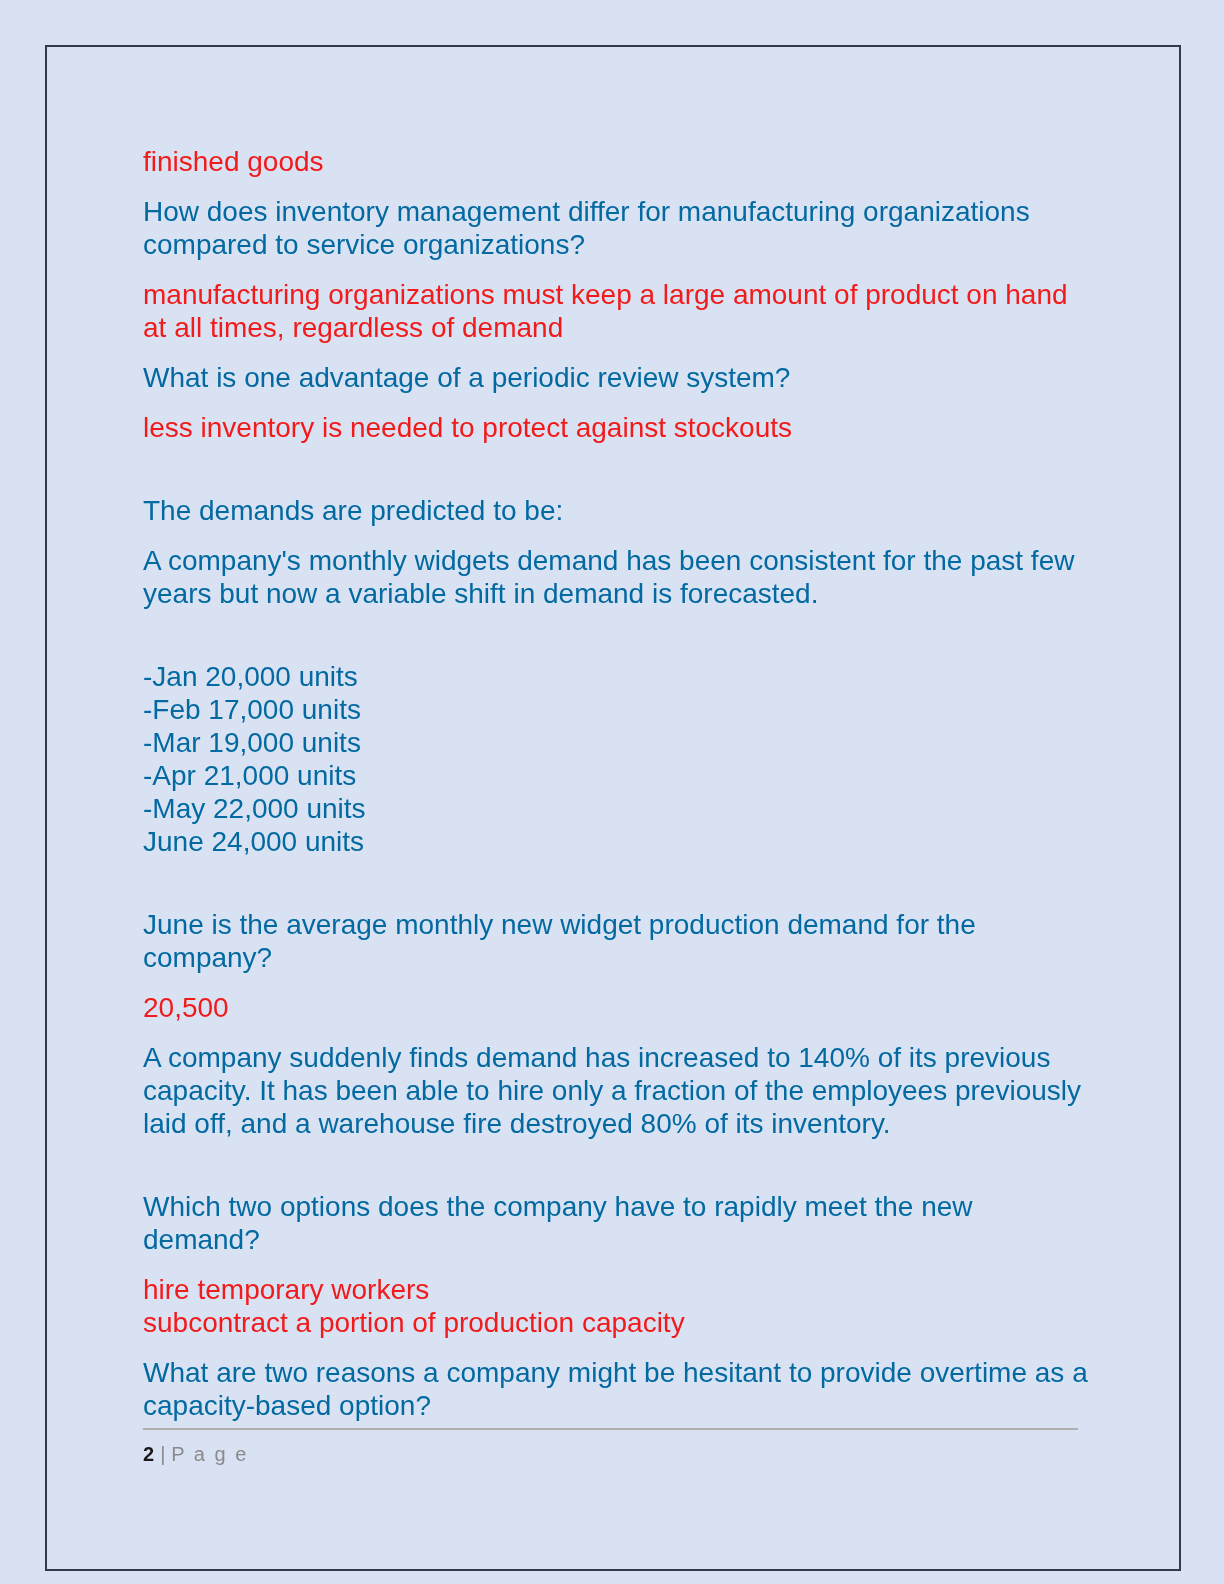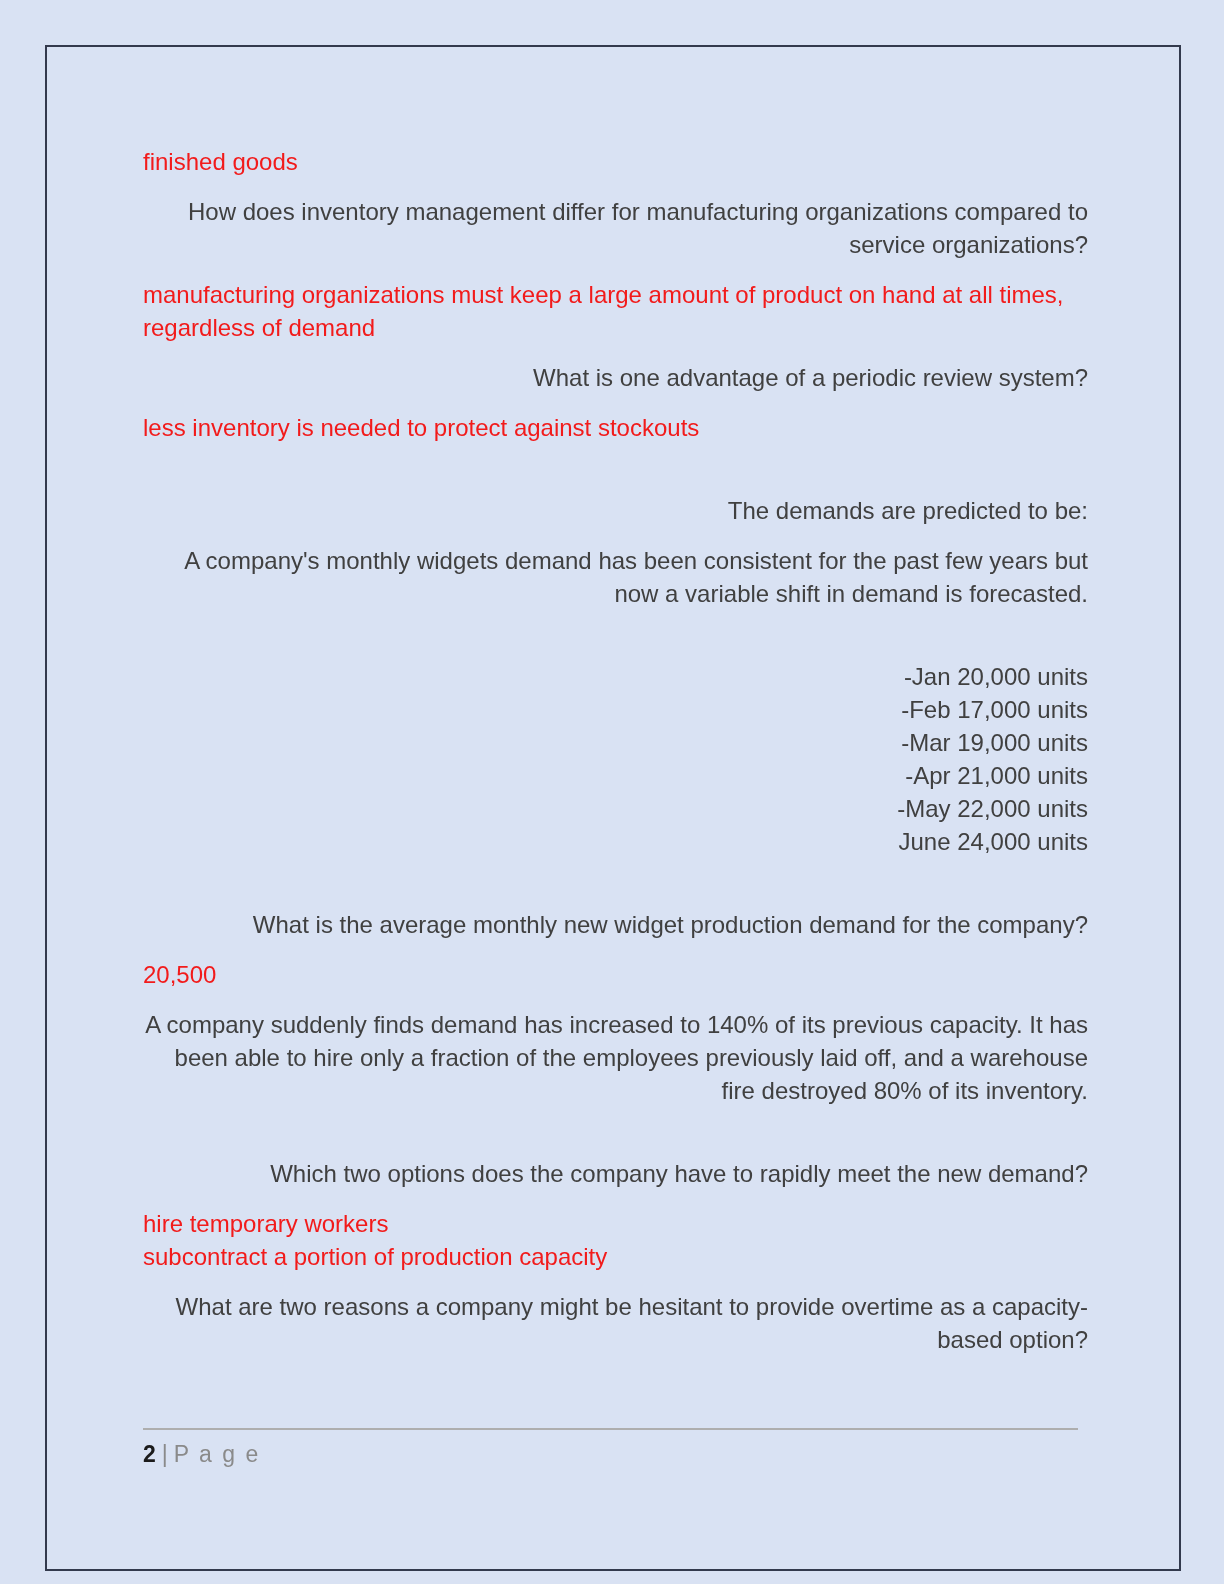--- a/index.html
+++ b/index.html
@@ -23,42 +23,42 @@
     border: 2px solid #333a4d;
     pointer-events: none;
   }
   .content {
     position: absolute;
     left: 143px;
     top: 145px;
     width: 945px;
   }
   .content p, .content .block {
-    font-size: 24px;
+    font-size: 28px;
     line-height: 33px;
     margin: 0 0 17px 0;
   }
-  .q { color: #404040; text-align: right; }
+  .q { color: #0369a1; }
   .ans { color: #f21b1b; }
   .gap { margin-top: 50px !important; }
   .line { display: block; }
   .footer {
     position: absolute;
     left: 143px;
     top: 1428px;
     width: 937px;
   }
   .footer-rule {
     width: 935px;
     height: 2px;
     background: #aeaeae;
     margin-bottom: 11px;
   }
   .footer-text {
-    font-size: 23px;
+    font-size: 20px;
     line-height: 26px;
   }
   .footer-num {
     font-weight: bold;
     color: #1b1b1b;
   }
   .footer-divider {
     color: #8a8a8a;
     margin: 0 6px;
   }
@@ -91,21 +91,21 @@
   <div class="block q gap">
     <span class="line">-Jan 20,000 units</span>
     <span class="line">-Feb 17,000 units</span>
     <span class="line">-Mar 19,000 units</span>
     <span class="line">-Apr 21,000 units</span>
     <span class="line">-May 22,000 units</span>
     <span class="line">June 24,000 units</span>
   </div>
 
 
-  <p class="q gap">What is the average monthly new widget production demand for the company?</p>
+  <p class="q gap">June is the average monthly new widget production demand for the company?</p>
 
   <p class="ans">20,500</p>
 
   <p class="q">A company suddenly finds demand has increased to 140% of its previous capacity. It has been able to hire only a fraction of the employees previously laid off, and a warehouse fire destroyed 80% of its inventory.</p>
 
   <p class="q gap">Which two options does the company have to rapidly meet the new demand?</p>
 
   <div class="block ans">
     <span class="line">hire temporary workers</span>
     <span class="line">subcontract a portion of production capacity</span>

